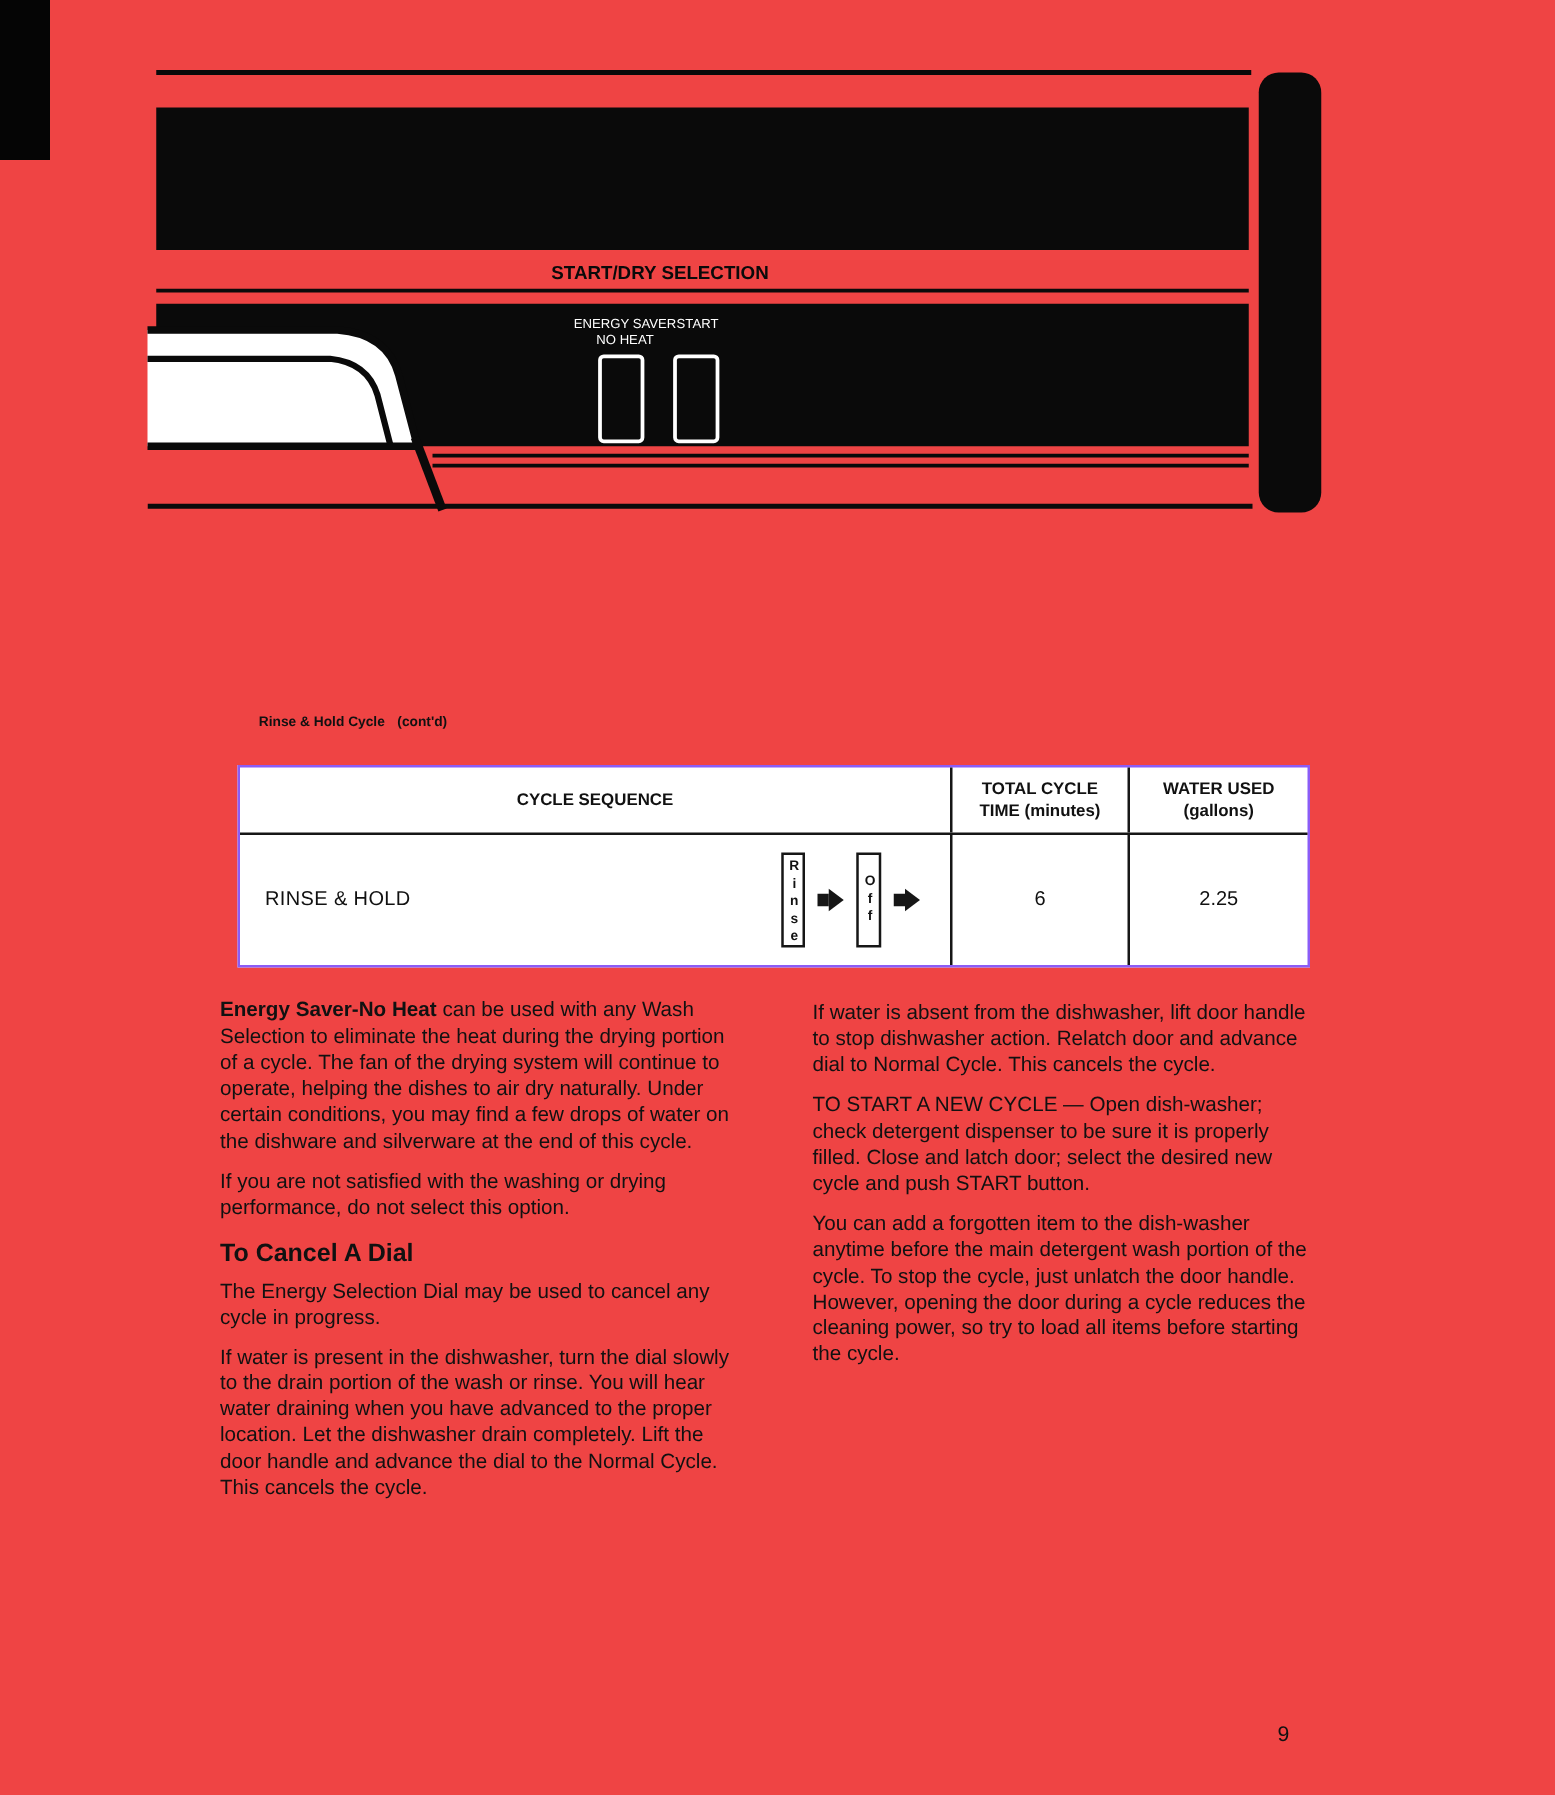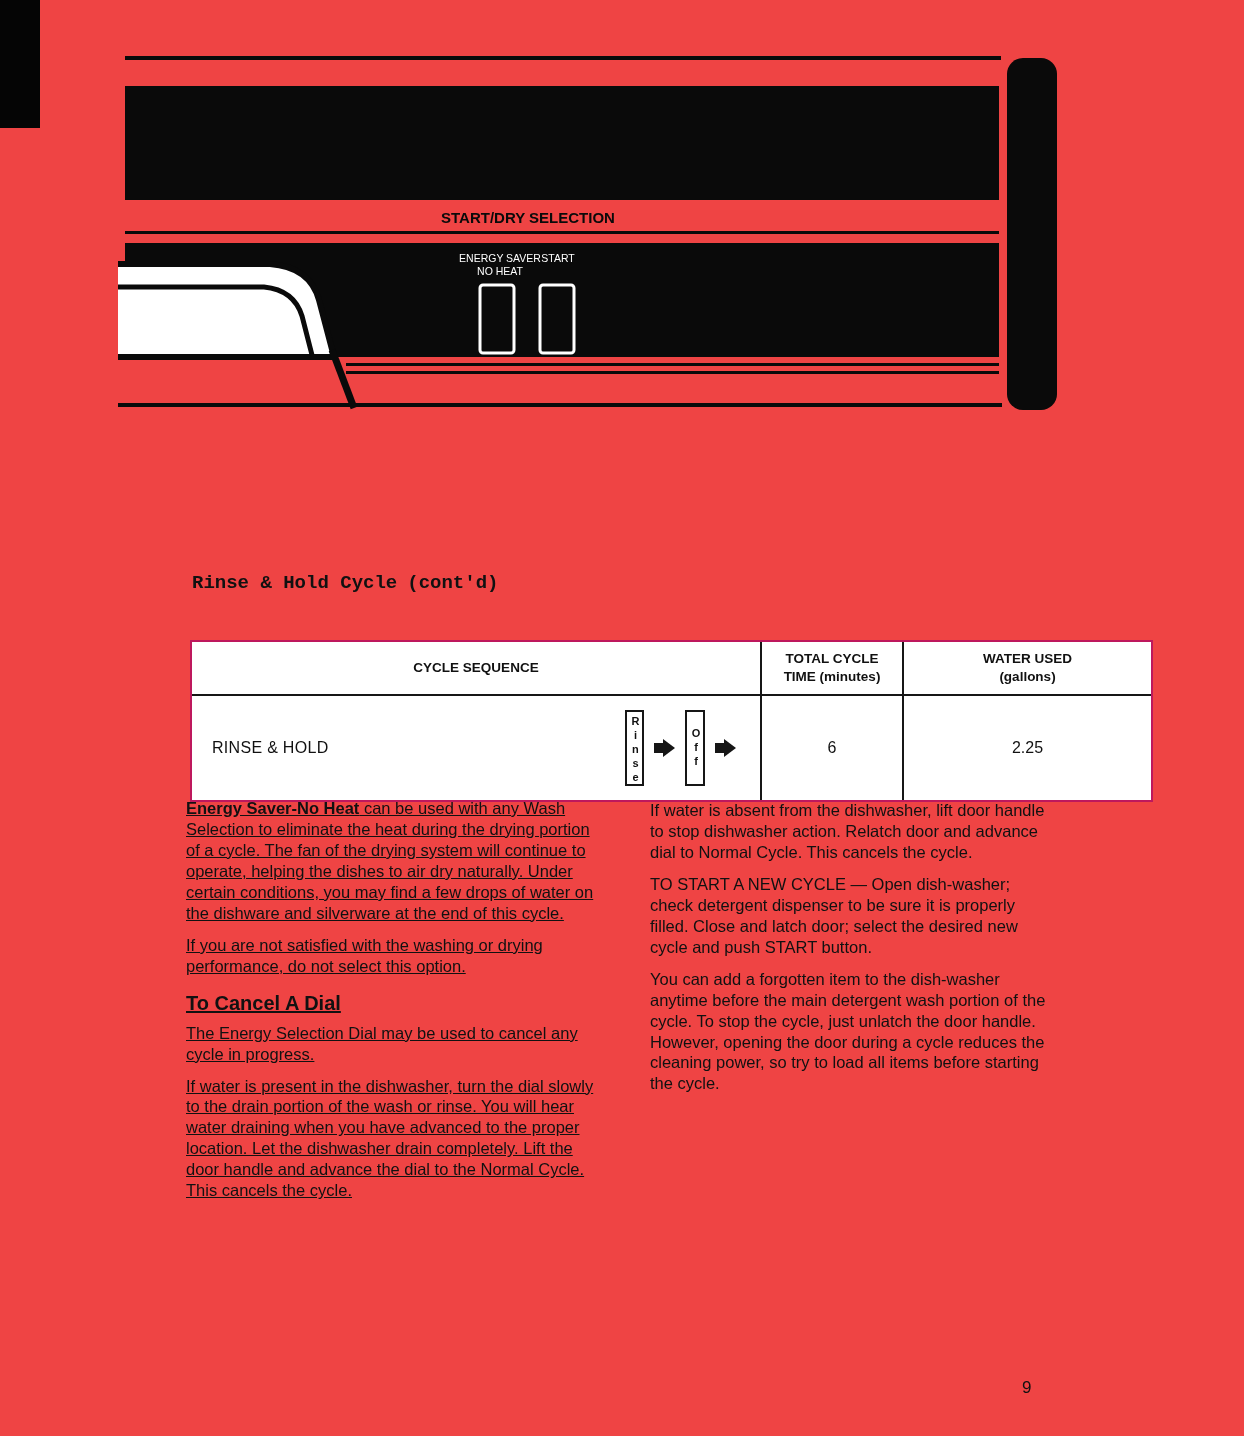--- a/index.html
+++ b/index.html
@@ -15,30 +15,30 @@
   .corner-artifact {
     position:absolute; left:0; top:0;
     width:40px; height:128px;
     background:#050505;
   }
   .panel-svg {
     position:absolute; left:118px; top:50px;
     width:945px; height:370px;
   }
   .section-title {
-    position:absolute; left:192px; top:572px;
-    font-size:19px; font-weight:bold;font-family:Liberation Mono, monospace;
+    position:absolute; left:207px; top:572px;
+    font-size:11px; font-weight:bold;
   }
   .section-title .contd { margin-left:10px; }
 
   
   .cycle-table {
-    position:absolute; left:190px; top:640px;
-    width:963px;
-    border:2px solid #be185d;
+    position:absolute; left:190px; top:612px;
+    width:858px;
+    border:2px solid #8b5cf6;
     box-sizing:border-box;
     background:#fff;
   }
   .t-header { display:flex; border-bottom:2px solid #161616; height:52px; }
   .t-row    { display:flex; height:104px; }
   .cell { box-sizing:border-box; }
   .col-seq   { flex:0 0 570px; border-right:2px solid #161616; }
   .col-time  { flex:0 0 142px; border-right:2px solid #161616; }
   .col-water { flex:1; }
   .th {
@@ -81,21 +81,21 @@
 
   
   .col-text p {
     margin:0 0 11px;
     font-size:16.5px; line-height:1.27;
   }
   .col-text h3 {
     margin:15px 0 8px;
     font-size:20px;
   }
-  .left-col  { position:absolute; left:186px; top:798px; width:412px;text-decoration:underline; }
+  .left-col  { position:absolute; left:176px; top:798px; width:412px; }
   .right-col { position:absolute; left:650px; top:800px; width:402px; }
   .bold-lead { font-weight:bold; }
 
   .page-number {
     position:absolute; left:1022px; top:1378px;
     font-size:17px;
   }
 </style>
 </head>
 <body>

